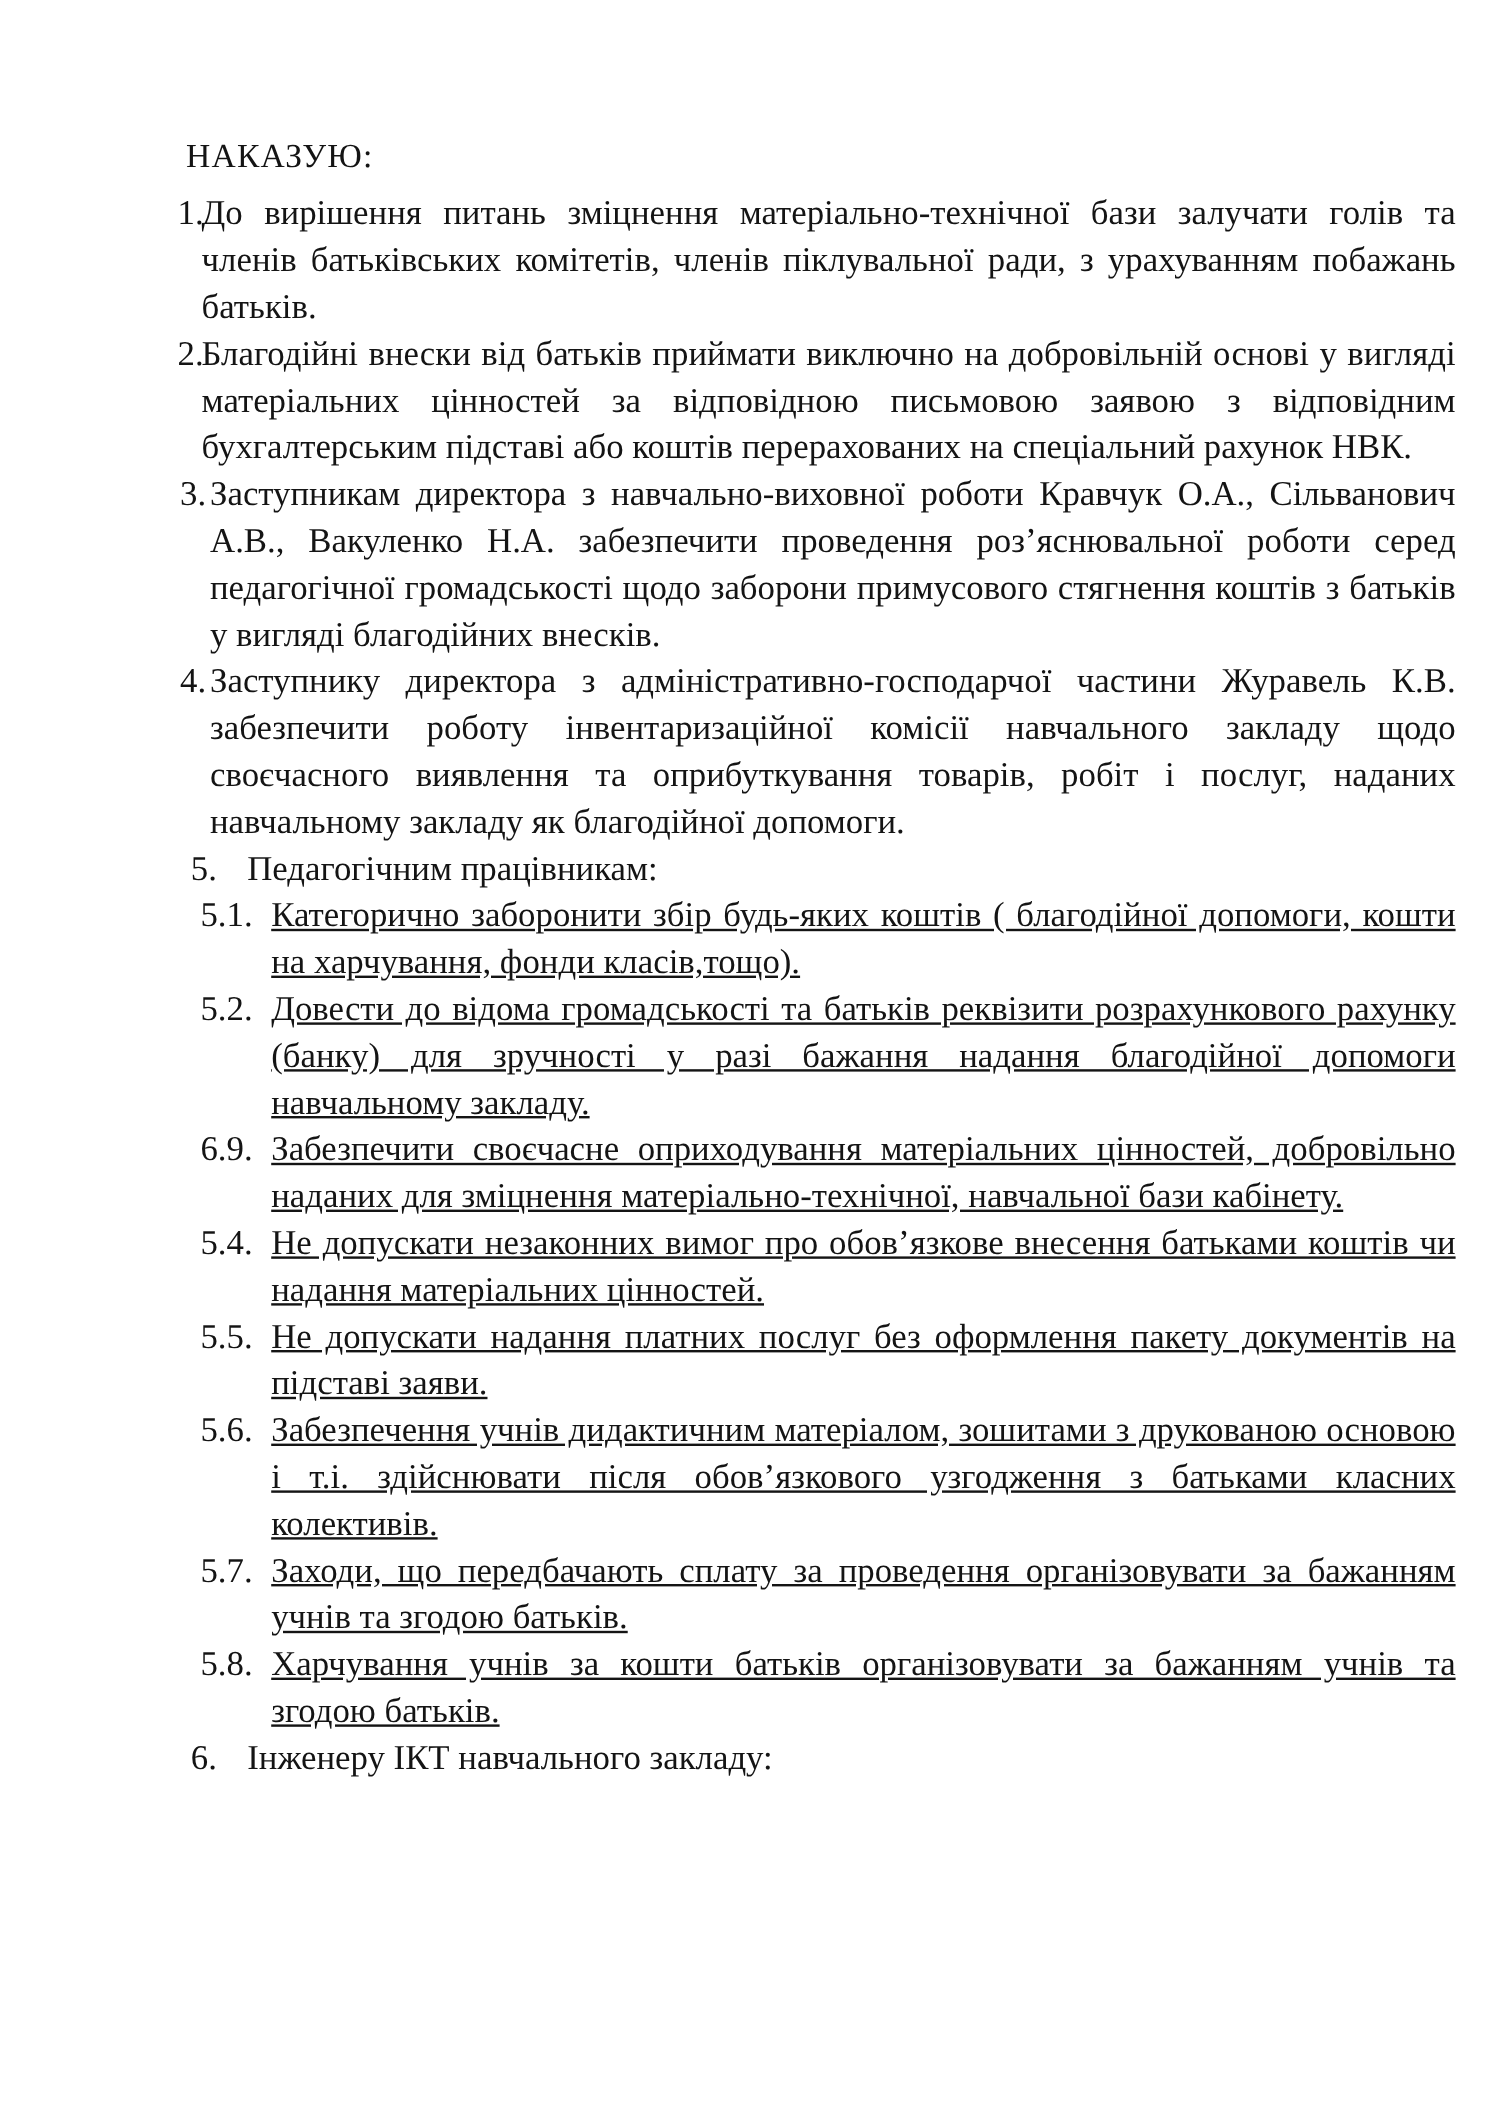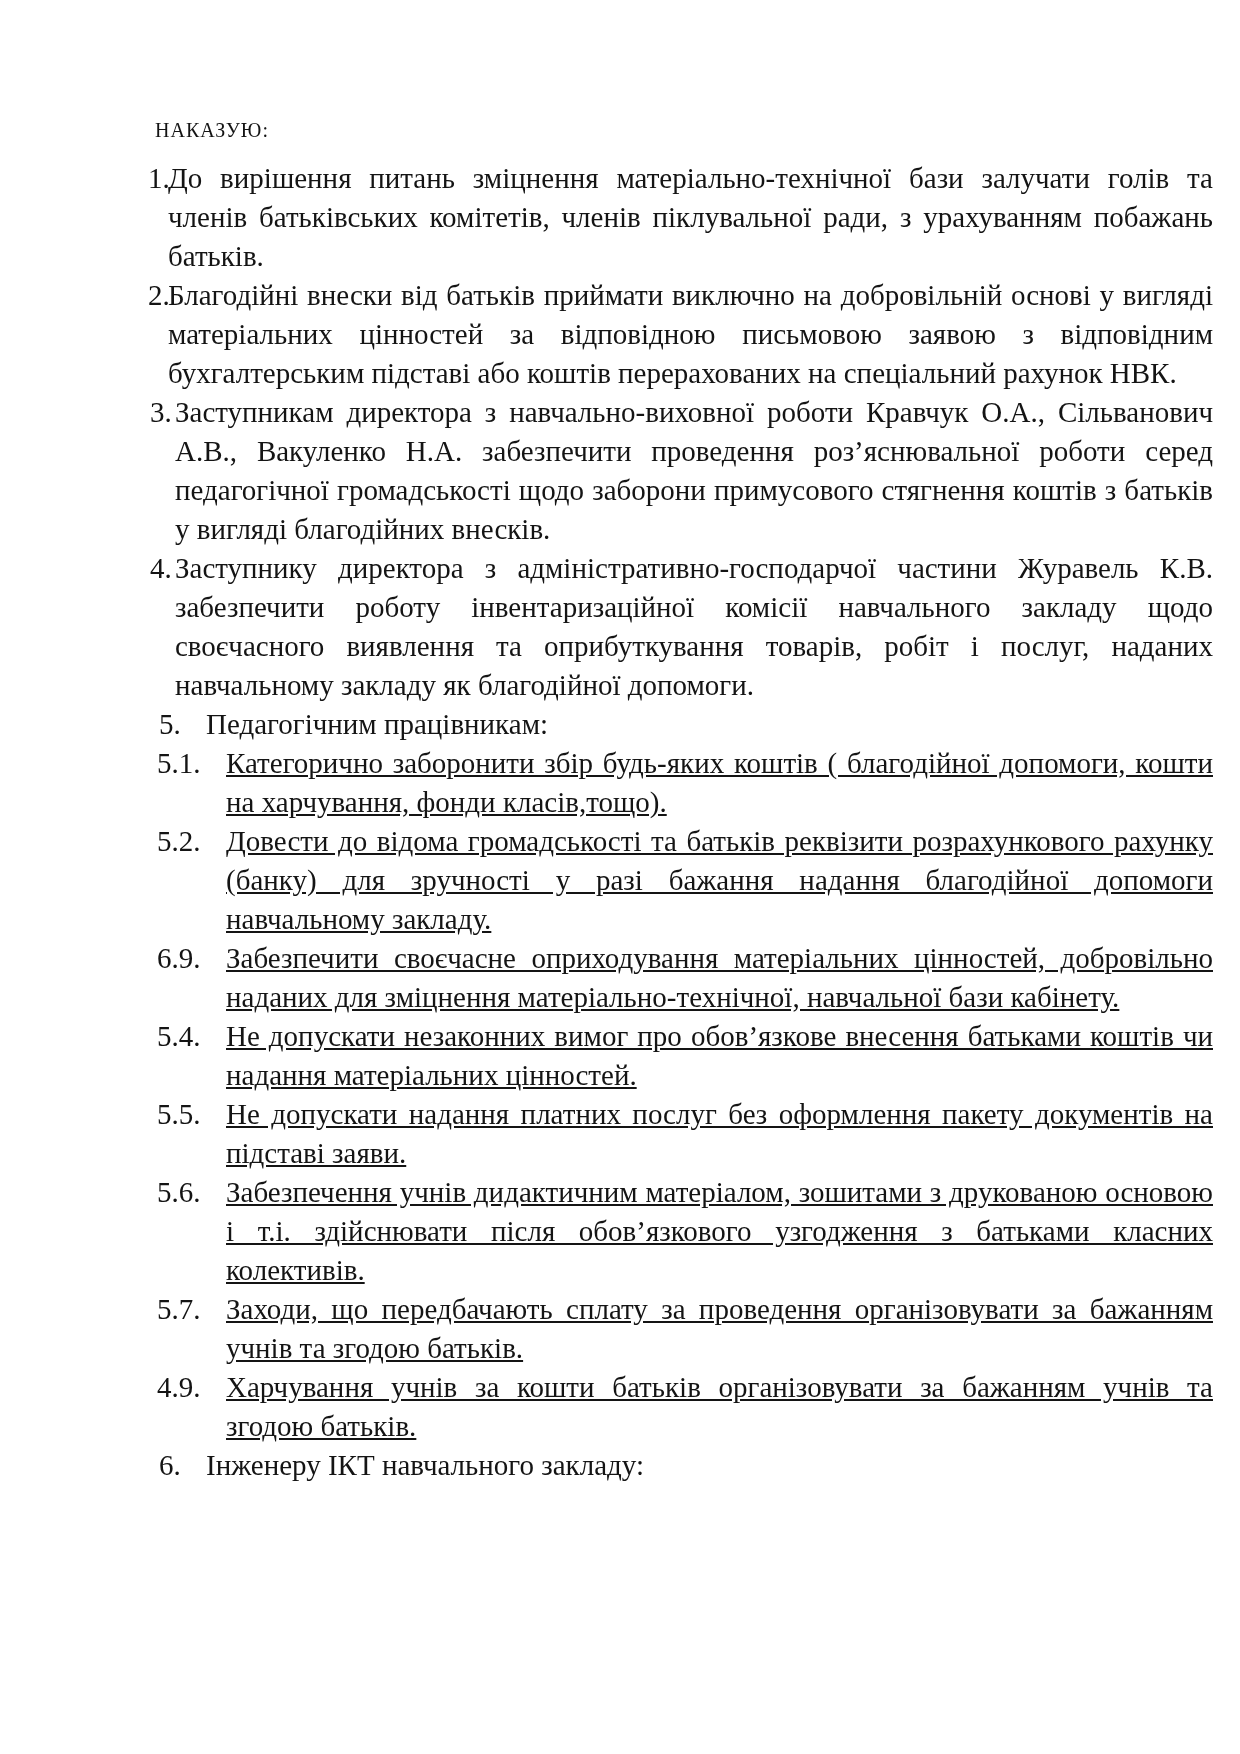--- a/index.html
+++ b/index.html
@@ -22,41 +22,41 @@
     left: 148px;
     top: 111px;
     width: 1065px;
     font-size: 29px;
     line-height: 39px;
   }
   .heading {
     padding-left: 7px;
     margin: 0 0 9px 0;
     font-weight: normal;
-    font-size: 20px;
+    font-size: 28px;
     letter-spacing: 1px;
   }
   .item {
     position: relative;
     text-align: justify;
   }
   .item .num {
     position: absolute;
     top: 0;
     left: 0;
     white-space: nowrap;
   }
   
   .item.a .num { left: 0; }
   .item.a .txt { margin-left: 20px; }
   .item.b .num { left: 2px; }
   .item.b .txt { margin-left: 27px; }
   .item.c .num { left: 11px; }
   .item.c .txt { margin-left: 58px; }
-  .item.d .num { left: 9px; }
+  .item.d .num { left: 19px; }
   .item.d .txt { margin-left: 78px; text-decoration: underline; }
   .txt {
     text-align: justify;
   }
 </style>
 </head>
 <body>
 
 <div class="page">
   <div class="content">
@@ -117,21 +117,21 @@
       <span class="num">5.6.</span>
       <div class="txt">Забезпечення учнів дидактичним матеріалом, зошитами з друкованою основою і т.і. здійснювати після обов’язкового узгодження з батьками класних колективів.</div>
     </div>
 
     <div class="item d">
       <span class="num">5.7.</span>
       <div class="txt">Заходи, що передбачають сплату за проведення організовувати за бажанням учнів та згодою батьків.</div>
     </div>
 
     <div class="item d">
-      <span class="num">4.9.</span>
+      <span class="num">5.8.</span>
       <div class="txt">Харчування учнів за кошти батьків організовувати за бажанням учнів та згодою батьків.</div>
     </div>
 
     <div class="item c">
       <span class="num">6.</span>
       <div class="txt">Інженеру ІКТ навчального закладу:</div>
     </div>
 
   </div>
 </div>

